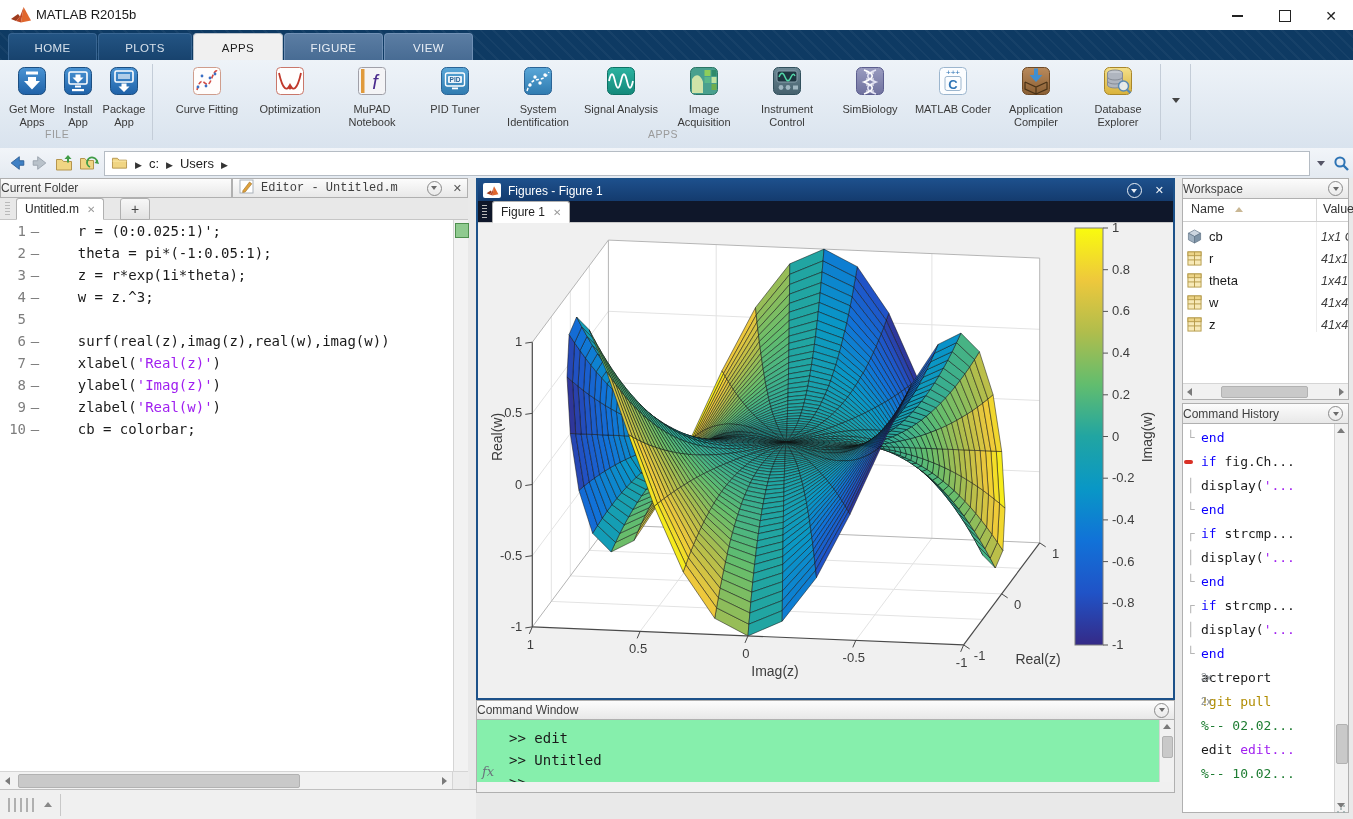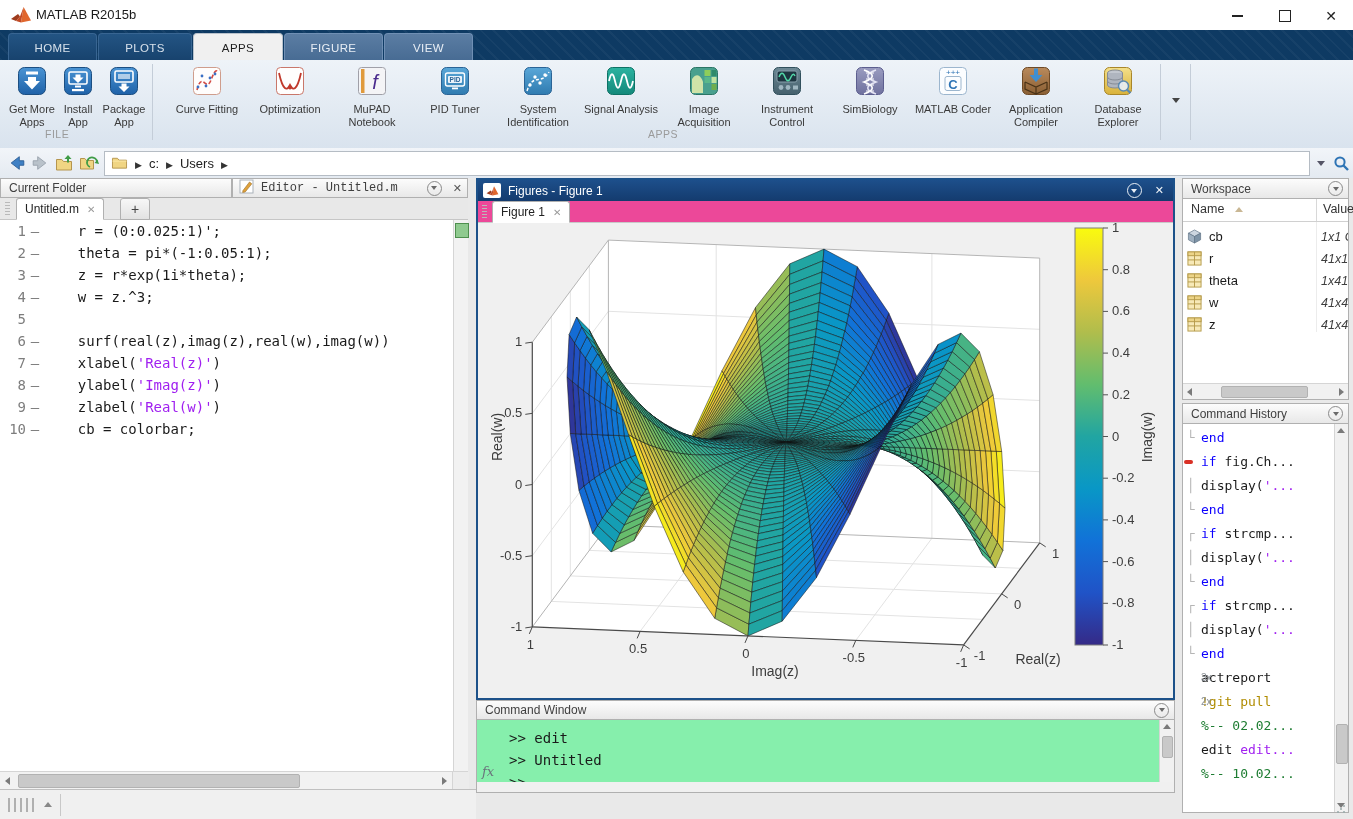--- a/index.html
+++ b/index.html
@@ -41,21 +41,21 @@
   
   #addressbar{left:0;top:148px;width:1353px;height:30px;background:linear-gradient(#f2f5f9,#e4eaf1);}
   .nav-ic{top:4px;width:22px;height:22px;display:flex;align-items:center;justify-content:center;cursor:pointer;}
   #breadcrumb{left:104px;top:3px;width:1204px;height:23px;background:#fff;border:1px solid #b5bcc4;
               display:flex;align-items:center;font-size:13px;color:#222;}
   #breadcrumb .sep{color:#333;font-size:9px;margin:0 7px;}
   #breadcrumb .crumb{cursor:pointer;}
   
   .phead{background:linear-gradient(#fcfcfc,#e8e8e8);border:1px solid #b0b0b0;color:#3f3f3f;font-size:12px;
          display:flex;align-items:center;box-sizing:border-box;}
-  .phead .ptitle{padding-left:8px;flex:1;white-space:nowrap;overflow:hidden;}
+  .phead .ptitle{flex:1;white-space:nowrap;overflow:hidden;}
   .gripper{width:5px;height:13px;background:repeating-linear-gradient(#b9b9b9 0 1px,transparent 1px 3px);}
   .tab{background:#fff;border:1px solid #b0b0b0;border-bottom:1px solid #fff;border-radius:3px 3px 0 0;
        display:flex;align-items:center;font-size:12px;color:#222;padding:0 8px;cursor:pointer;box-sizing:border-box;}
   .tab .x{margin-left:8px;color:#9a9a9a;font-size:10px;cursor:pointer;}
   .plus-tab{background:linear-gradient(#f7f7f7,#e2e2e2);border:1px solid #b0b0b0;border-radius:3px 3px 0 0;
        display:flex;align-items:center;justify-content:center;font-size:14px;color:#444;cursor:pointer;box-sizing:border-box;}
   .chev-circle{width:13px;height:13px;border:1px solid #8a8a8a;border-radius:50%;display:flex;align-items:center;justify-content:center;cursor:pointer;}
   .chev-circle .t{width:0;height:0;border-left:3px solid transparent;border-right:3px solid transparent;border-top:4px solid #6a6a6a;}
   .chev-circle.white{border-color:#e8eef5;}
   .chev-circle.white .t{border-top-color:#e8eef5;}
@@ -75,21 +75,21 @@
   .sb-thumb{background:#c9c9c9;border:1px solid #b2b2b2;border-radius:2px;cursor:pointer;}
   .tri{width:0;height:0;display:inline-block;}
   .tri.l{border-top:4px solid transparent;border-bottom:4px solid transparent;border-right:5px solid #7a7a7a;}
   .tri.r{border-top:4px solid transparent;border-bottom:4px solid transparent;border-left:5px solid #7a7a7a;}
   .tri.u{border-left:4px solid transparent;border-right:4px solid transparent;border-bottom:5px solid #7a7a7a;}
   .tri.d{border-left:4px solid transparent;border-right:4px solid transparent;border-top:5px solid #7a7a7a;}
   #statusbar{left:0;top:789px;width:476px;height:30px;background:#f0f0f0;border-top:1px solid #c0c0c0;box-sizing:border-box;}
   
   #fig-panel{left:476px;top:178px;width:699px;height:522px;border:2px solid #1c5189;box-sizing:border-box;background:#f0f0f0;}
   #fig-title{height:21px;background:linear-gradient(#1d4f8b,#143b6e);color:#fff;font-size:12px;display:flex;align-items:center;}
-  #fig-tabstrip{height:22px;background:#ec4899;border-bottom:1px solid #c9c9c9;position:relative;box-sizing:border-box;}
+  #fig-tabstrip{height:22px;background:#0f172a;border-bottom:1px solid #c9c9c9;position:relative;box-sizing:border-box;}
   #fig-body{position:relative;width:695px;height:475px;background:#f0f0f0;}
   
   #cw-panel{left:476px;top:700px;width:699px;height:93px;border:1px solid #b0b0b0;box-sizing:border-box;background:#f0f0f0;}
   #cw-body{position:relative;height:62px;background:#86efac;overflow:hidden;font-family:"DejaVu Sans Mono",monospace;font-size:14px;color:#1a1a1a;}
   .cw-line{height:22px;line-height:22px;padding-left:32px;white-space:pre;}
   #cw-fx{position:absolute;left:5px;bottom:3px;font-family:"DejaVu Serif",serif;font-style:italic;font-size:13px;color:#6a737c;}
   
   #ws-panel{left:1182px;top:178px;width:167px;height:222px;border:1px solid #b0b0b0;box-sizing:border-box;background:#fff;}
   #ws-colhead{height:22px;border-bottom:1px solid #d0d0d0;position:relative;font-size:12.5px;color:#333;}
   .ws-row{height:22px;display:flex;align-items:flex-end;font-size:13px;color:#1a1a1a;white-space:nowrap;overflow:hidden;position:relative;}

